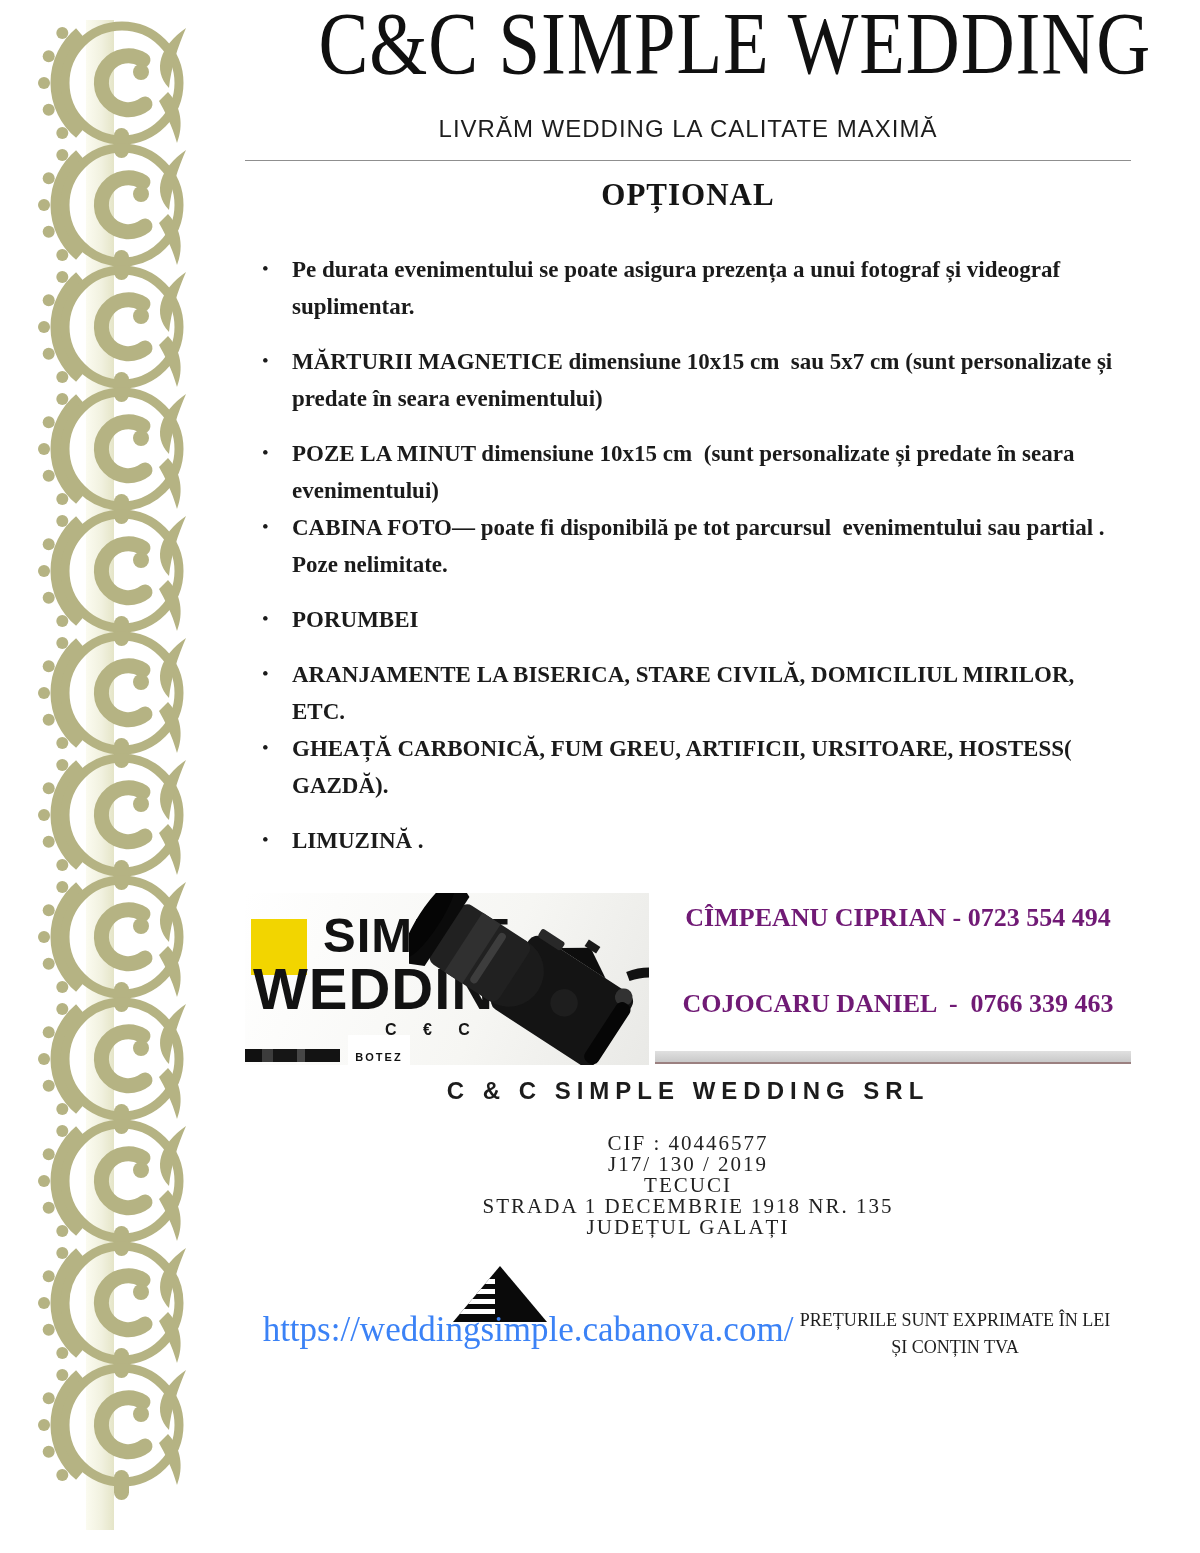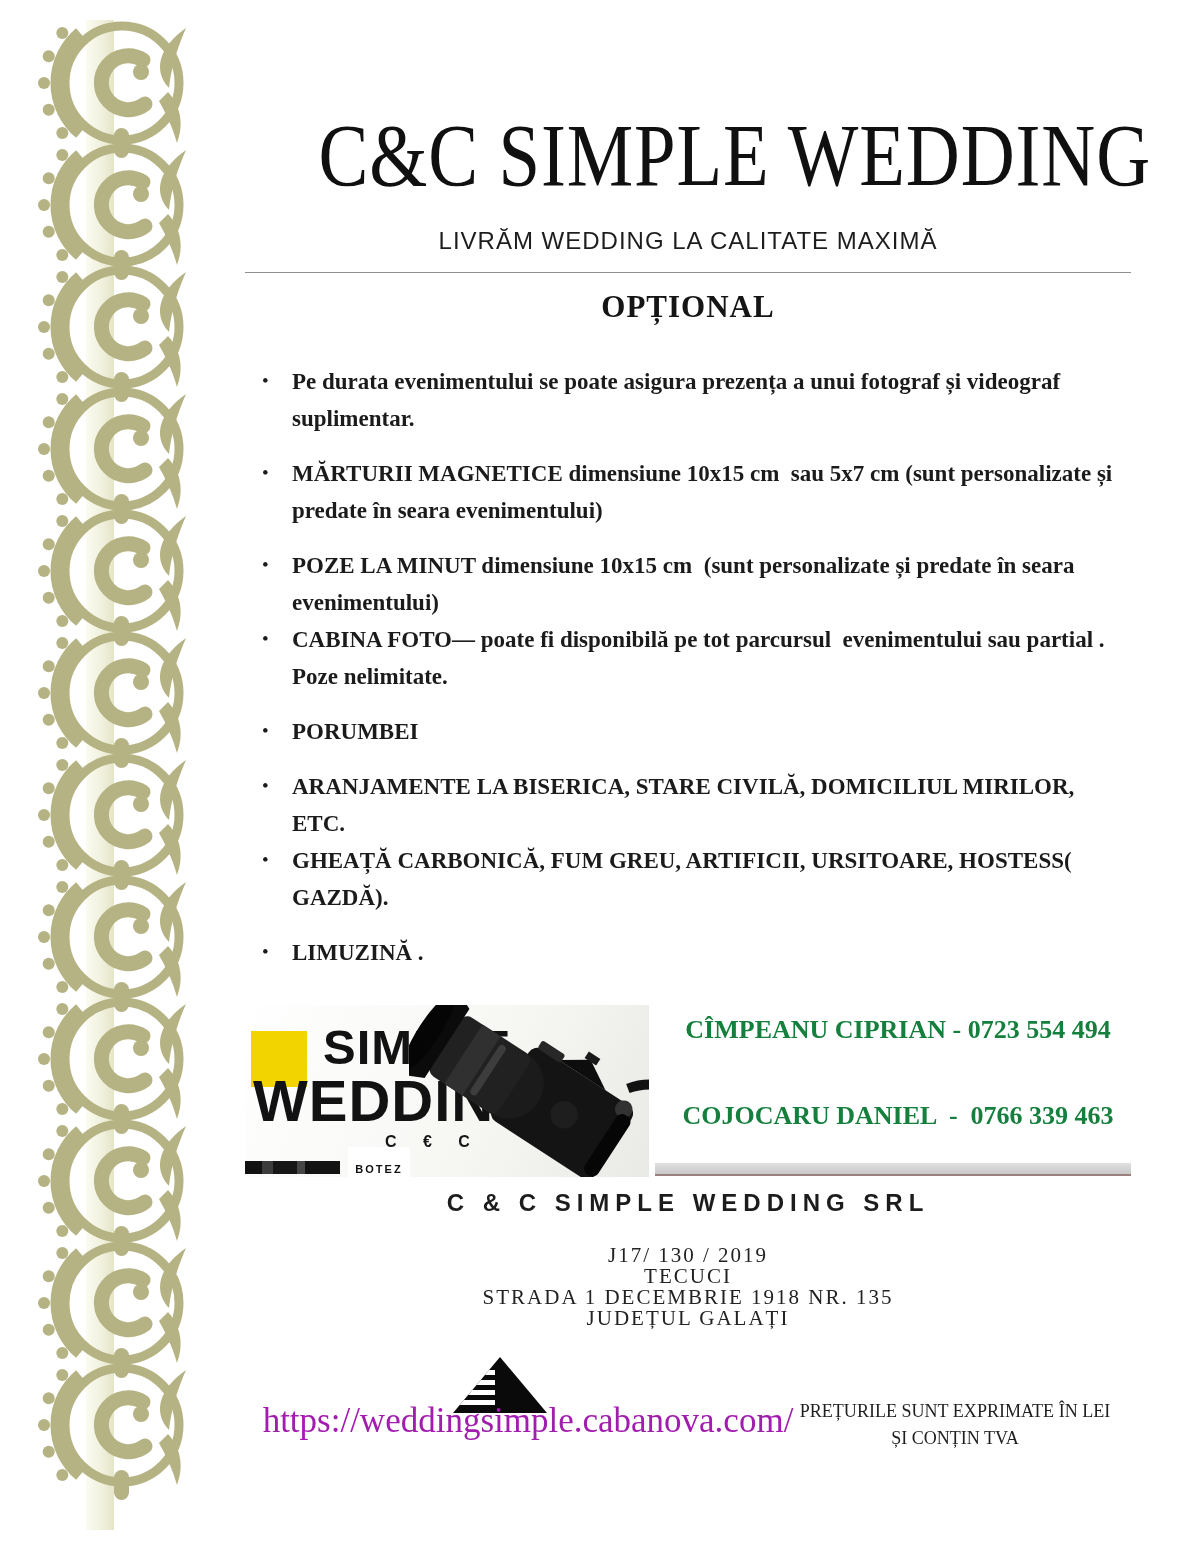--- a/index.html
+++ b/index.html
@@ -6,21 +6,21 @@
   body{width:1200px;height:1553px;position:relative;overflow:hidden;
        font-family:"Liberation Serif", serif;color:#1b1b1b;
        --ornament:#b5b383;--accent:#f2d500;--sep:#8f8f8f;--edge:#9b8080;}
   .page{position:absolute;inset:0;}
   
   .ornament{position:absolute;left:0;top:0;width:200px;height:1553px;}
   .os{stroke:var(--ornament);fill:none;}
   .of{fill:var(--ornament);}
   
   .content{position:absolute;left:245px;top:0;width:886px;}
-  .title{margin-top:112px;text-align:center;line-height:1;white-space:nowrap;}
+  .title{text-align:center;line-height:1;white-space:nowrap;}
   .title-inner{display:inline-block;font-size:88px;letter-spacing:1px;
                transform:scaleX(0.85);transform-origin:center;color:#101010;}
   .subtitle{margin-top:27px;text-align:center;font-family:"Liberation Sans",sans-serif;
             font-size:24px;letter-spacing:1px;color:#1d1d1d;}
   .divider{margin-top:17px;border:none;border-top:1px solid var(--sep);height:0;}
   .section-heading{margin-top:16px;text-align:center;font-size:31px;font-weight:700;
                    letter-spacing:1px;color:#151515;}
   ul.options{list-style:none;margin:38px 0 0 0;padding:0;}
   li.opt{position:relative;padding-left:47px;font-size:23px;line-height:37px;
          white-space:pre-wrap;}
@@ -44,32 +44,32 @@
   .camera{position:absolute;right:-22px;top:0px;width:262px;height:186px;}
   .photo-strip{position:absolute;left:0;bottom:3px;width:95px;height:13px;
                background:linear-gradient(90deg,#111 0 18%,#3c3c3c 18% 30%,#161616 30% 55%,#464646 55% 63%,#131313 63% 100%);}
   .botez{position:absolute;left:103px;bottom:0;width:62px;height:30px;background:#fff;
          text-align:center;}
   .botez-text{font-family:"Liberation Sans",sans-serif;font-weight:700;font-size:11px;
               letter-spacing:2px;color:#111;display:block;margin-top:16px;}
   .photo-edge{position:absolute;left:410px;right:0;top:158px;height:11px;
               background:linear-gradient(#e0e0e0,#c9c9c9);border-bottom:2px solid var(--edge);}
   .contacts{position:absolute;left:420px;right:0;top:10px;text-align:center;}
-  .contact-line{font-weight:700;font-size:26px;white-space:pre-wrap;color:#15803d;}
+  .contact-line{font-weight:700;font-size:26px;white-space:pre-wrap;color:#701a75;}
   .contact-line + .contact-line{margin-top:56px;}
   
   .company-name{margin-top:8px;text-align:center;font-family:"Liberation Sans",sans-serif;
                 font-weight:700;font-size:24px;letter-spacing:6px;color:#1c1c1c;}
   .company-lines{margin-top:28px;text-align:center;font-size:21px;line-height:21px;
                  letter-spacing:2px;color:#222;}
   
   .footer{position:relative;margin-top:28px;height:120px;}
   .pyramid{position:absolute;left:208px;top:0;width:94px;height:56px;}
   .site-url{position:absolute;left:0;top:44px;width:566px;text-align:center;
-            font-size:35px;color:#a21caf;text-decoration:none;}
+            font-size:35px;color:#3b82f6;text-decoration:none;}
   .price-note{position:absolute;left:540px;right:6px;top:40px;text-align:center;
               font-size:19px;line-height:27px;color:#1e1e1e;transform:scaleX(0.95);}
 </style>
 </head>
 <body style="--ornament: #b5b383; --accent: #f2d500; --sep: #8f8f8f; --edge: #9b8080;">
 
 <div class="page">
 
   <svg class="ornament" viewBox="0 0 200 1553" xmlns="http://www.w3.org/2000/svg">
     <defs>
@@ -172,20 +172,21 @@
 
       <div class="contacts">
         <div class="contact-line">CÎMPEANU CIPRIAN - 0723 554 494</div>
         <div class="contact-line">COJOCARU DANIEL  -  0766 339 463</div>
       </div>
     </div>
 
     <div class="company-name">C &amp; C SIMPLE WEDDING SRL</div>
 
     <div class="company-lines">
+      <div>CIF : 40446577</div>
       <div>J17/ 130 / 2019</div>
       <div>TECUCI</div>
       <div>STRADA 1 DECEMBRIE 1918 NR. 135</div>
       <div>JUDEȚUL GALAȚI</div>
     </div>
 
     <div class="footer">
       <svg class="pyramid" viewBox="0 0 94 56" xmlns="http://www.w3.org/2000/svg">
         <defs>
             <clipPath id="triClip">

